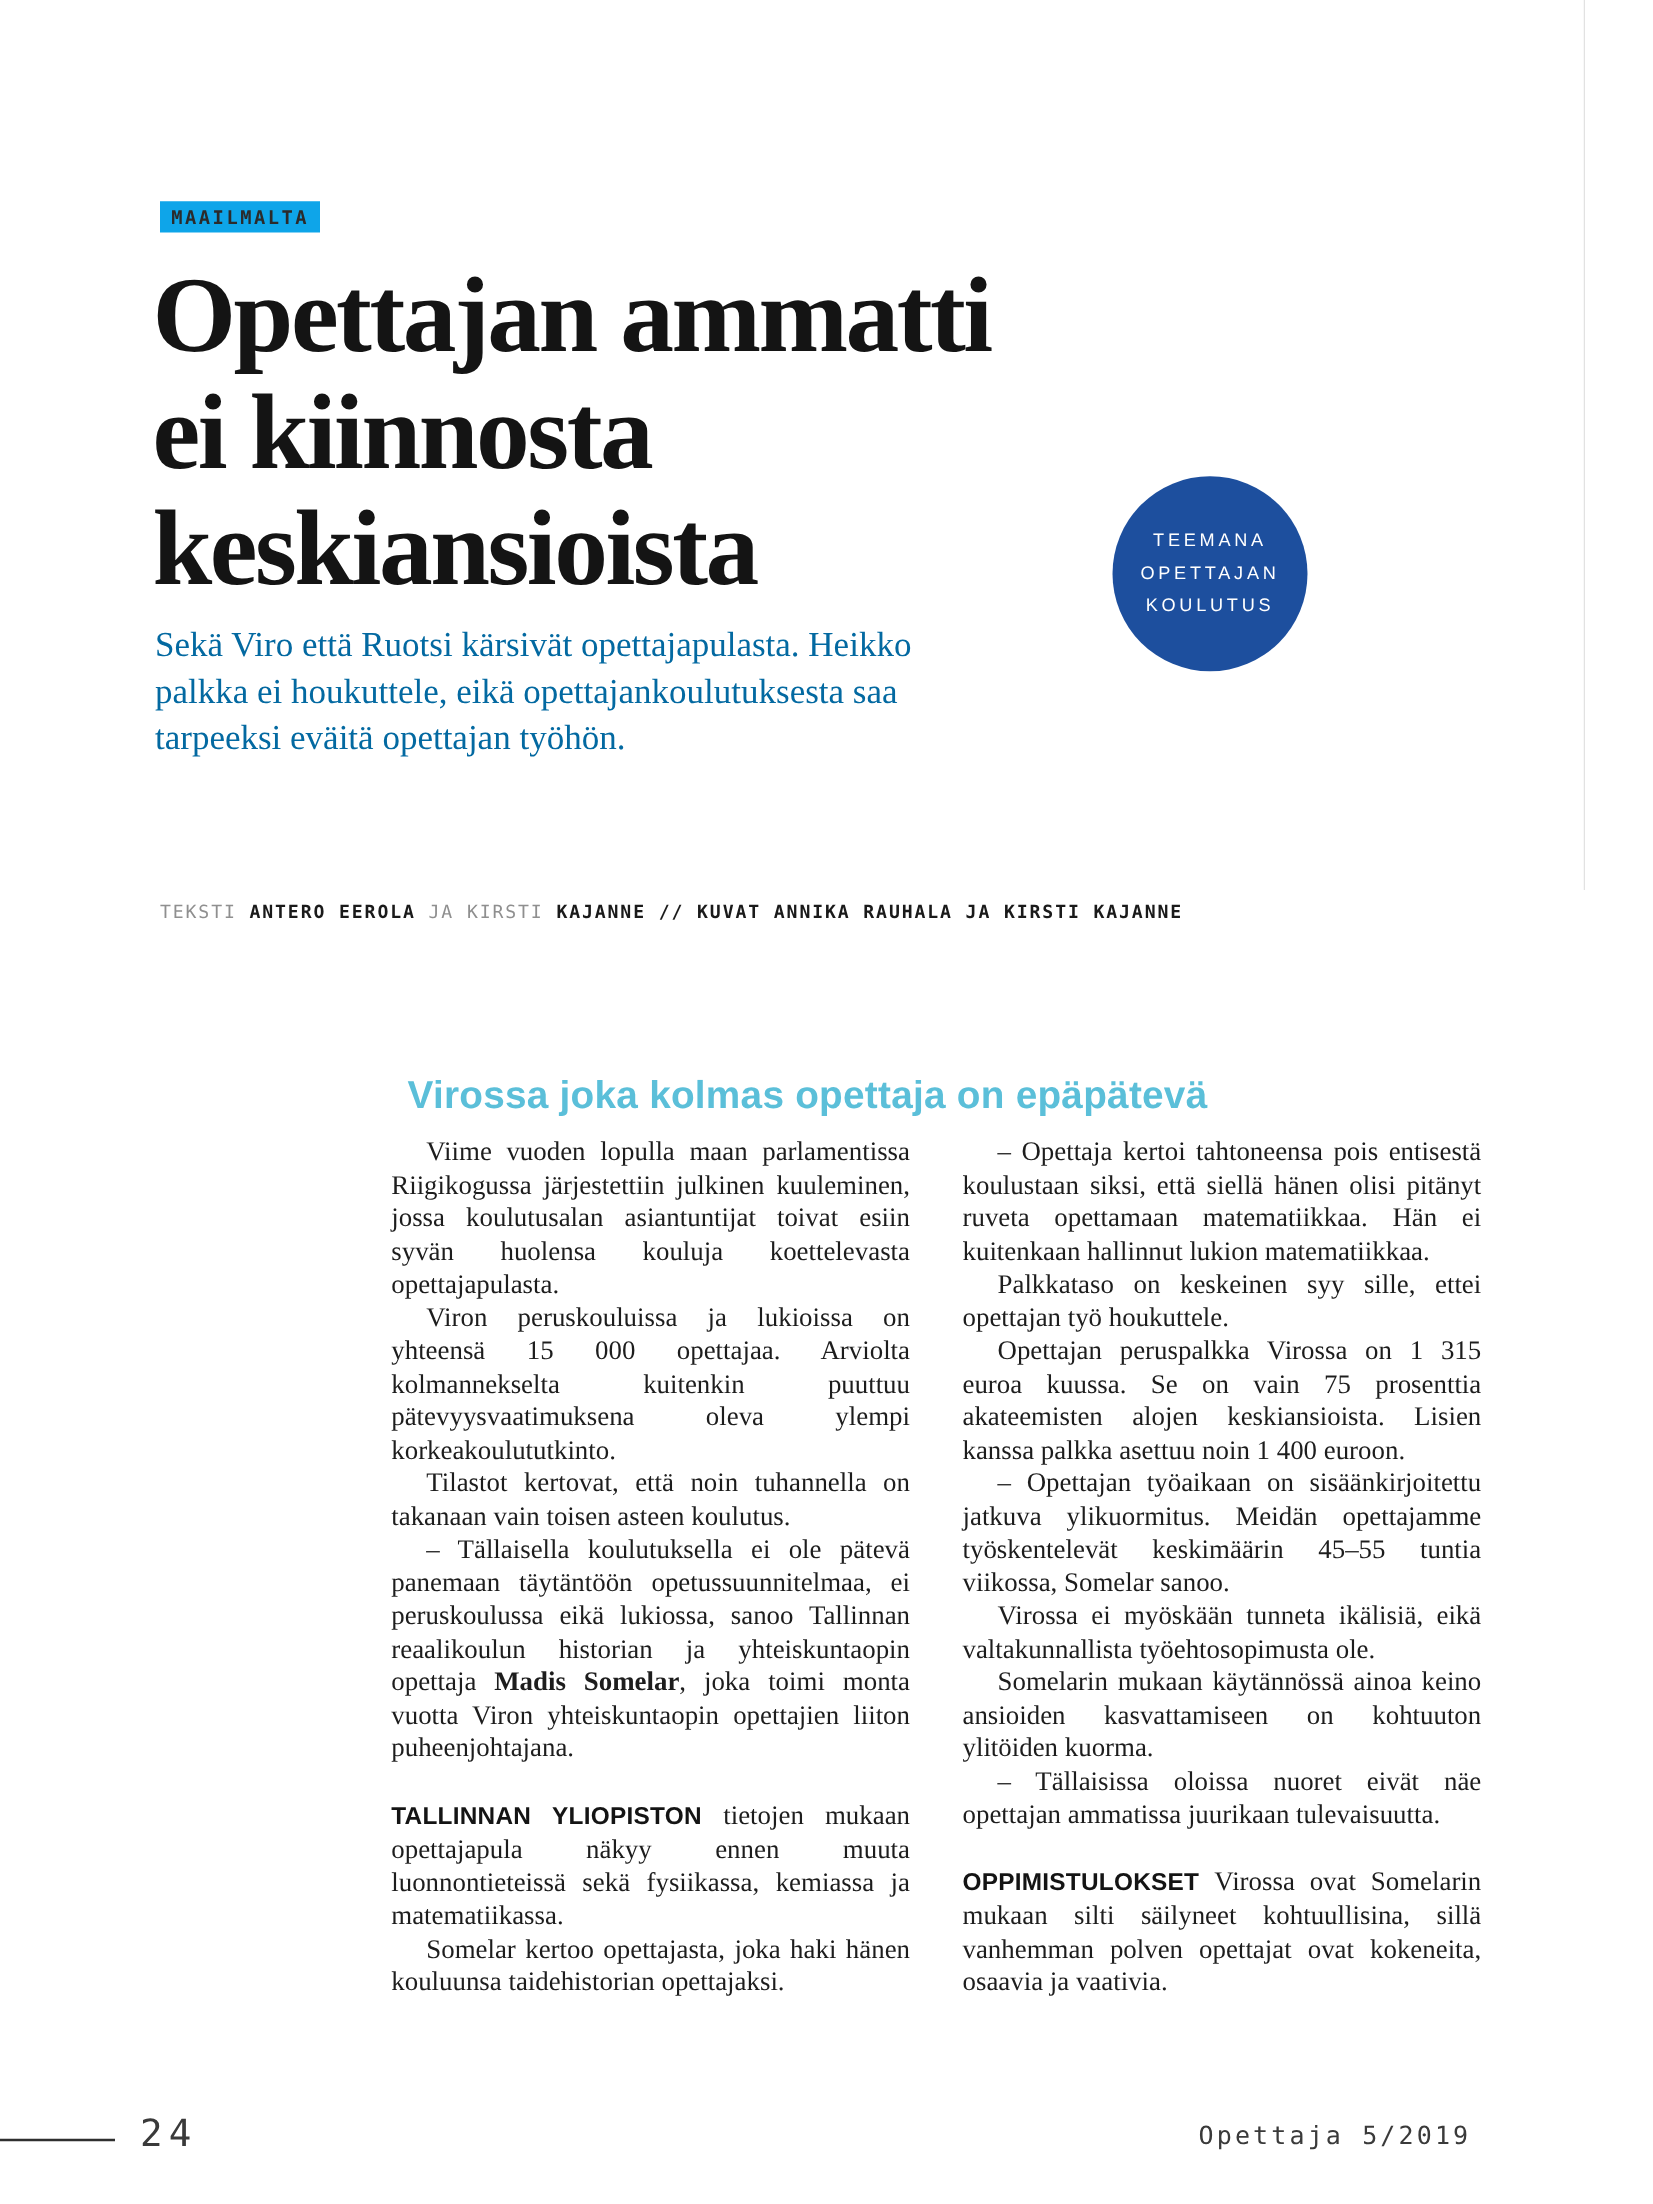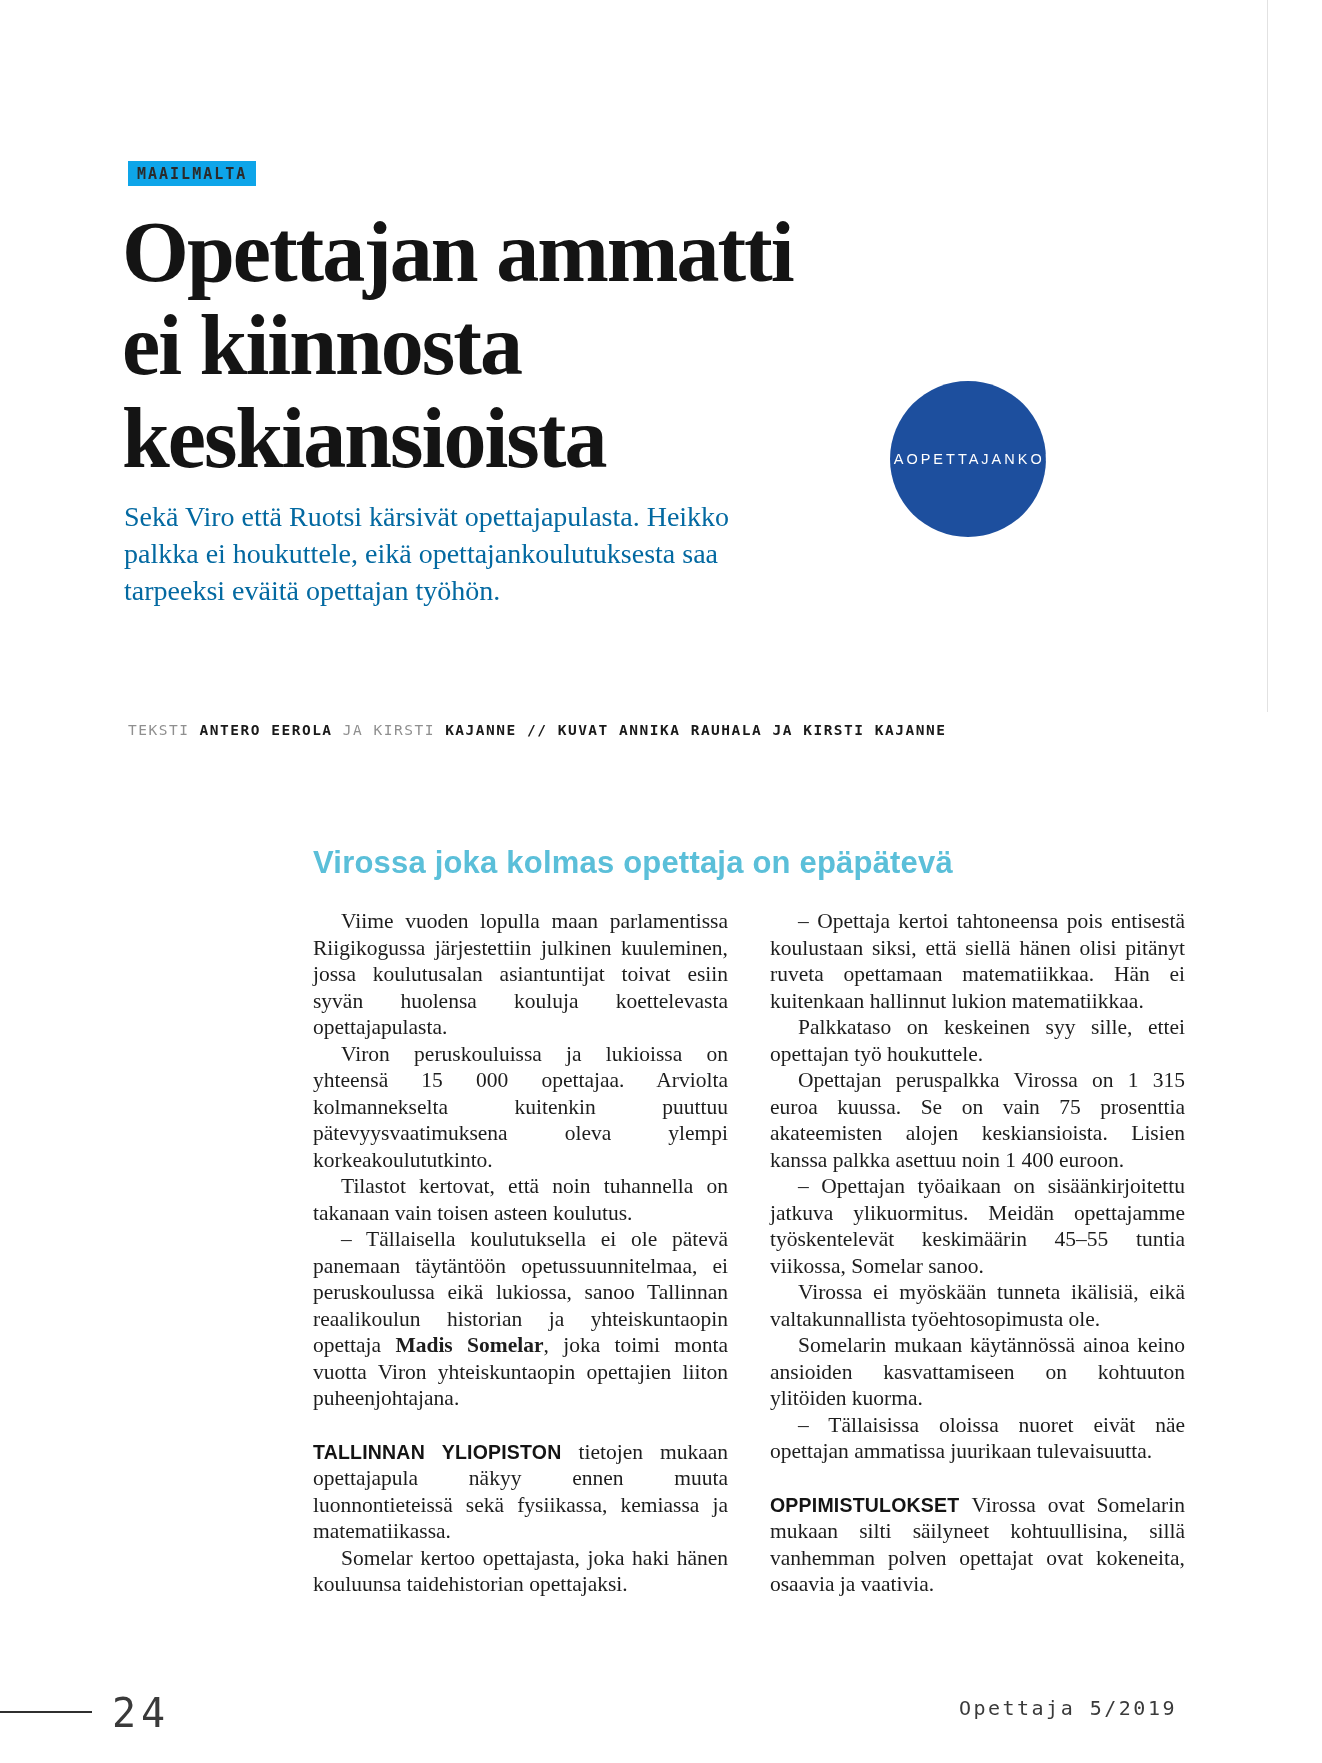--- a/index.html
+++ b/index.html
@@ -12,54 +12,54 @@
           letter-spacing:2px;color:#2b2b2b;padding:4px 9px 3px 9px;}
 
   
   .headline{position:absolute;left:122px;top:206px;margin:0;
             font-family:"Liberation Serif",serif;font-weight:700;
             font-size:86px;line-height:93px;letter-spacing:-2px;color:#141414;}
   .hl-line{display:block;}
 
   
   .badge{position:absolute;left:890px;top:381px;width:156px;height:156px;border-radius:50%;
-         display:flex;flex-direction:row;align-items:center;justify-content:center;
+         display:flex;flex-direction:column;align-items:center;justify-content:center;
          font-family:"Liberation Sans",sans-serif;font-size:14.5px;font-weight:400;
          letter-spacing:3px;line-height:26px;color:#ffffff;text-align:center;}
 
   
   .lede{position:absolute;left:124px;top:498px;width:672px;margin:0;
         font-family:Liberation Serif, serif;font-weight:300;
         font-size:28px;line-height:37px;color:#0369a1;}
 
   
   .byline{position:absolute;left:128px;top:722px;white-space:nowrap;
           font-family:"DejaVu Sans Mono",monospace;font-size:14.5px;letter-spacing:1.5px;}
   .seg-muted{color:#8f8f8f;font-weight:400;}
   .seg-strong{color:#1a1a1a;font-weight:700;}
 
   
-  .subhead{position:absolute;left:313px;top:845px;margin:0;
+  .subhead{position:absolute;left:313px;top:845px;margin:13px;
            font-family:"Liberation Sans",sans-serif;font-weight:700;
            font-size:31px;letter-spacing:0.2px;}
   .columns{position:absolute;left:313px;top:908px;width:872px;
            display:grid;grid-template-columns:1fr 1fr;column-gap:42px;}
   .body-para{margin:0;font-size:21.5px;line-height:26.5px;text-align:justify;color:#1d1d1d;}
   .body-para.indent{text-indent:28px;}
   .body-para.space-before{margin-top:27px;}
   .seg-lead{font-family:"Liberation Sans",sans-serif;font-weight:700;font-size:19.5px;
             letter-spacing:0.2px;color:#141414;}
   .seg-bold{font-weight:700;}
   .seg-normal{font-weight:400;}
 
   
   .footer-rule{position:absolute;left:0;top:1711px;width:92px;height:2px;background:#2f2f2f;}
   .footer-pagenum{position:absolute;left:112px;top:1690px;
                   font-family:"DejaVu Sans Mono",monospace;font-weight:400;
-                  font-size:40px;letter-spacing:5px;color:#3a3a3a;}
+                  font-size:30px;letter-spacing:5px;color:#3a3a3a;}
   .footer-issue{position:absolute;right:145px;top:1696px;
                 font-family:"DejaVu Sans Mono",monospace;font-size:20px;
                 letter-spacing:2.5px;color:#3a3a3a;}
 
   
   .edge-line{position:absolute;left:1267px;top:0;width:1px;height:712px;background:#e2e2e2;}
 </style>
 </head>
 <body>
 

